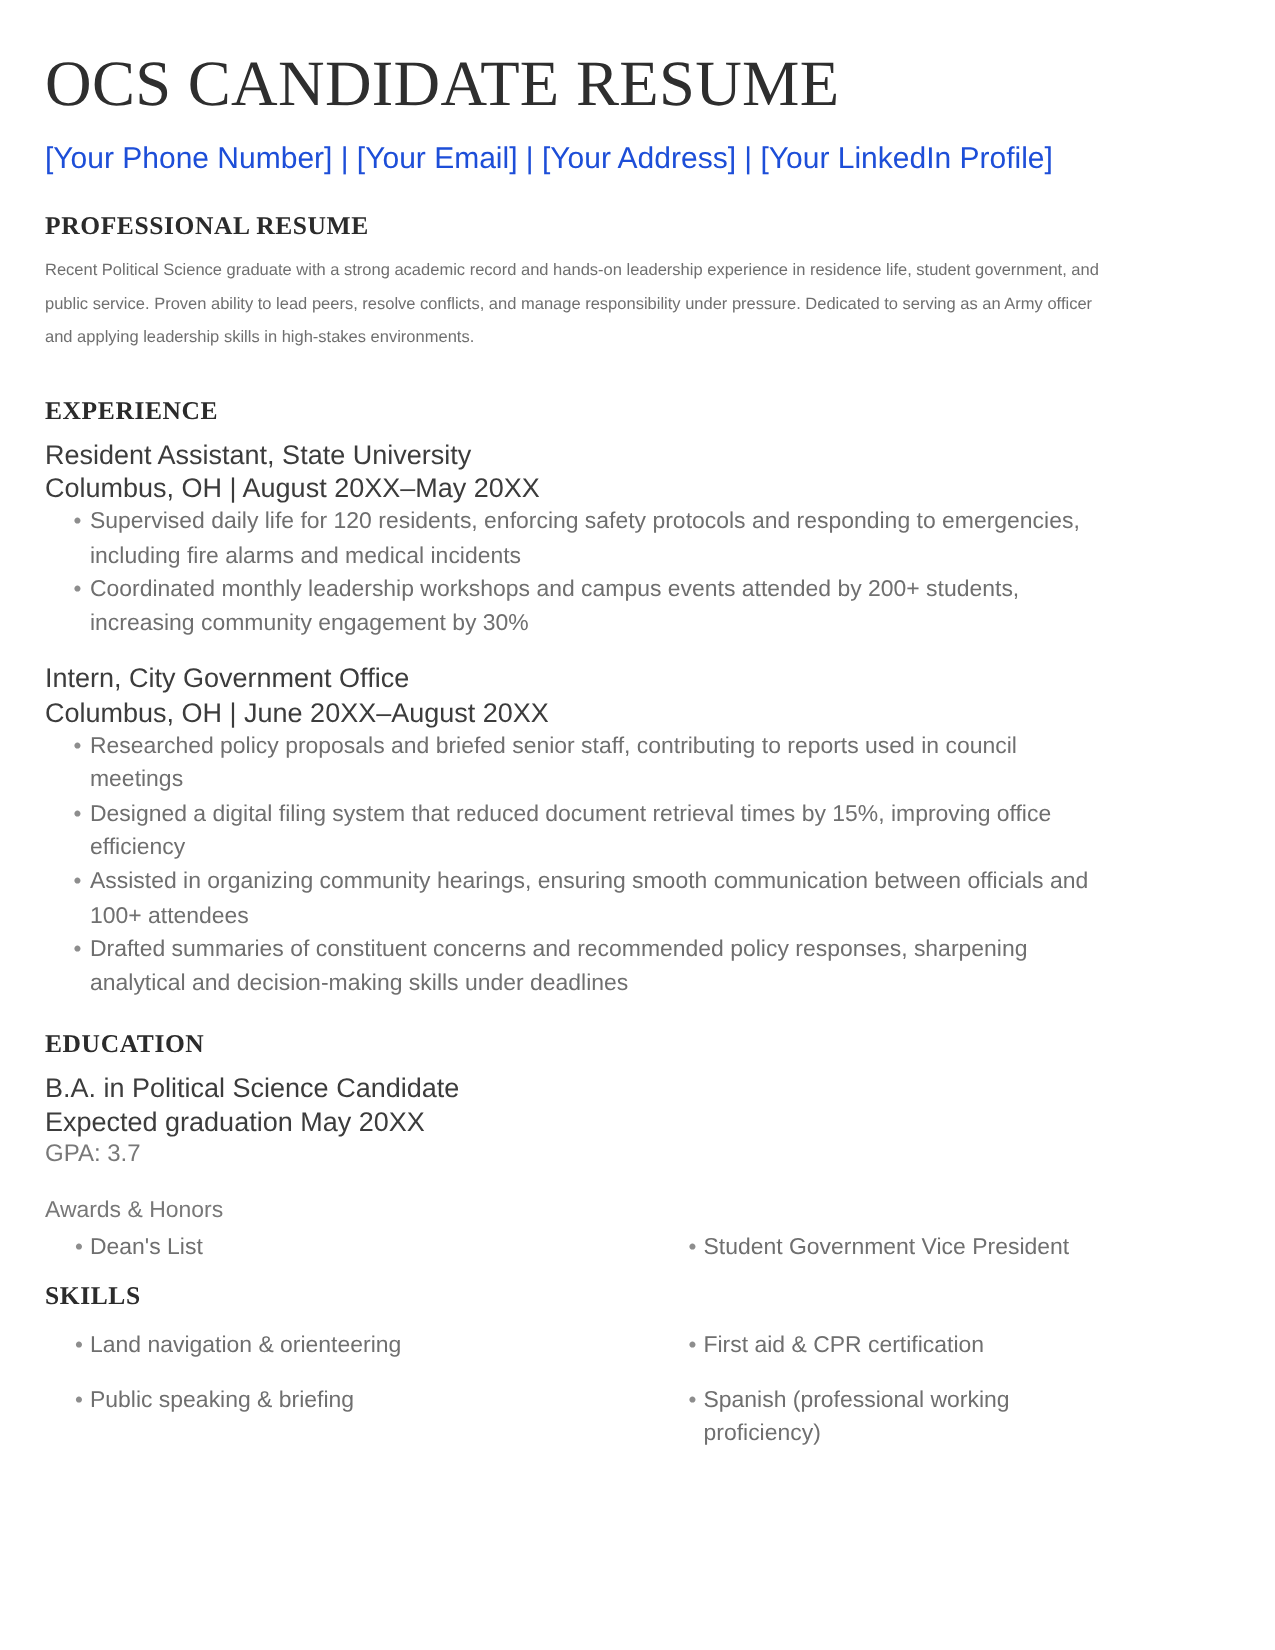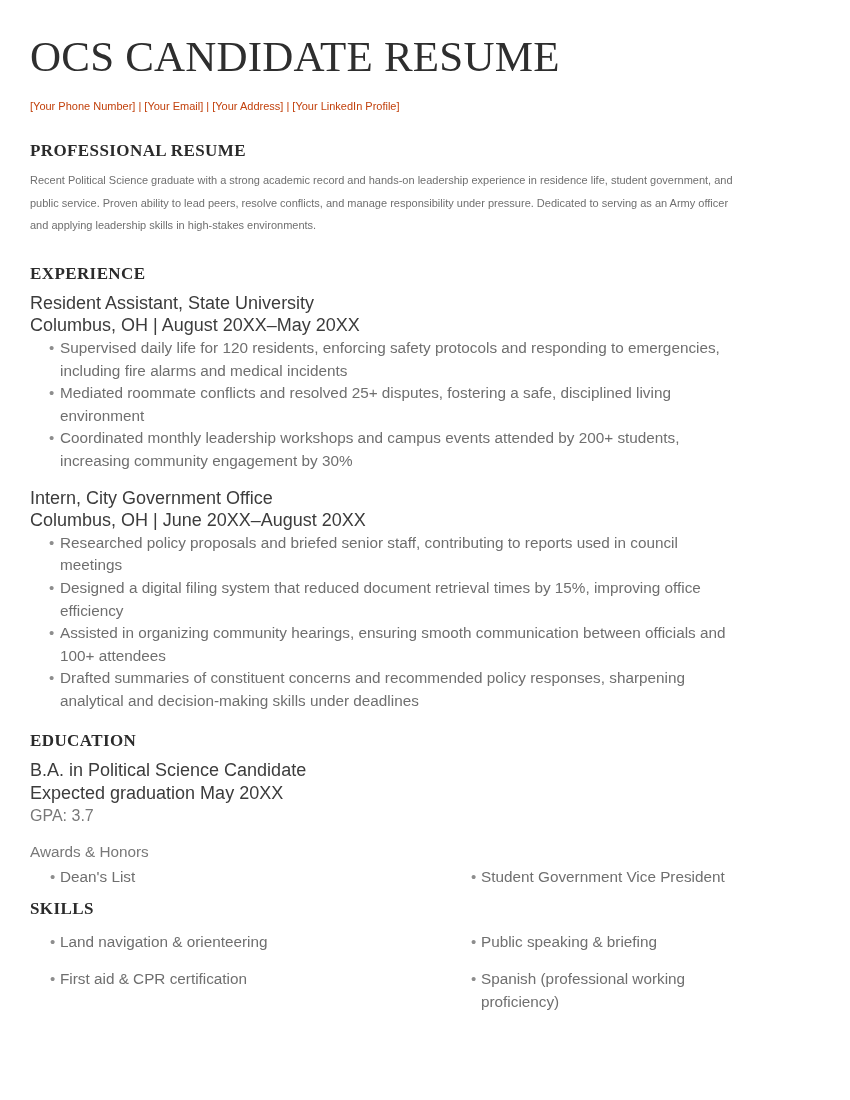--- a/index.html
+++ b/index.html
@@ -24,23 +24,23 @@
   .doc-title {
     font-family: "Liberation Serif", serif;
     font-size: 43px;
     line-height: 50px;
     font-weight: 400;
     color: #2e2e2e;
     letter-spacing: 0.2px;
     margin: 0 0 14px 0;
   }
   .contact-line {
-    font-size: 11px;
+    font-size: 20px;
     line-height: 20px;
-    color: #c2410c;
+    color: #1d4ed8;
     margin: 0 0 24px 0;
   }
   .section-heading {
     font-family: "Liberation Serif", serif;
     font-weight: 700;
     font-size: 17px;
     line-height: 21px;
     color: #2b2b2b;
     letter-spacing: 0.4px;
     margin: 0 0 8px 0;
@@ -100,21 +100,21 @@
     color: #787878;
     margin-top: 14px;
     margin-bottom: 2px;
   }
   ul.two-col {
     list-style: none;
     margin: 0;
     padding: 0;
     display: grid;
     grid-template-columns: 405px 1fr;
-    column-gap: 16px;
+    column-gap: 4px;
   }
   ul.two-col > li {
     position: relative;
     padding-left: 30px;
     font-size: 15.3px;
     line-height: 22.6px;
     color: #6f6f6f;
   }
   ul.two-col > li::before {
     content: "•";
@@ -146,21 +146,20 @@
   </section>
 
   <section class="section" id="experience-section">
     <h2 class="section-heading">EXPERIENCE</h2>
 
     <div class="job">
       <div class="job-title">Resident Assistant, State University</div>
       <div class="job-meta">Columbus, OH | August 20XX–May 20XX</div>
       <ul class="bullets">
         <li>Supervised daily life for 120 residents, enforcing safety protocols and responding to emergencies, including fire alarms and medical incidents</li>
-        <li>Mediated roommate conflicts and resolved 25+ disputes, fostering a safe, disciplined living environment</li>
         <li>Coordinated monthly leadership workshops and campus events attended by 200+ students, increasing community engagement by 30%</li>
       </ul>
     </div>
 
     <div class="job">
       <div class="job-title">Intern, City Government Office</div>
       <div class="job-meta">Columbus, OH | June 20XX–August 20XX</div>
       <ul class="bullets">
         <li>Researched policy proposals and briefed senior staff, contributing to reports used in council meetings</li>
         <li>Designed a digital filing system that reduced document retrieval times by 15%, improving office efficiency</li>
@@ -180,19 +179,19 @@
     <ul class="two-col">
       <li>Dean's List</li>
       <li>Student Government Vice President</li>
     </ul>
   </section>
 
   <section class="section" id="skills-section">
     <h2 class="section-heading">SKILLS</h2>
     <ul class="two-col skills-grid">
       <li>Land navigation &amp; orienteering</li>
+      <li>First aid &amp; CPR certification</li>
       <li>Public speaking &amp; briefing</li>
-      <li>First aid &amp; CPR certification</li>
       <li>Spanish (professional working proficiency)</li>
     </ul>
   </section>
 
 </div>
 
 </body></html>

